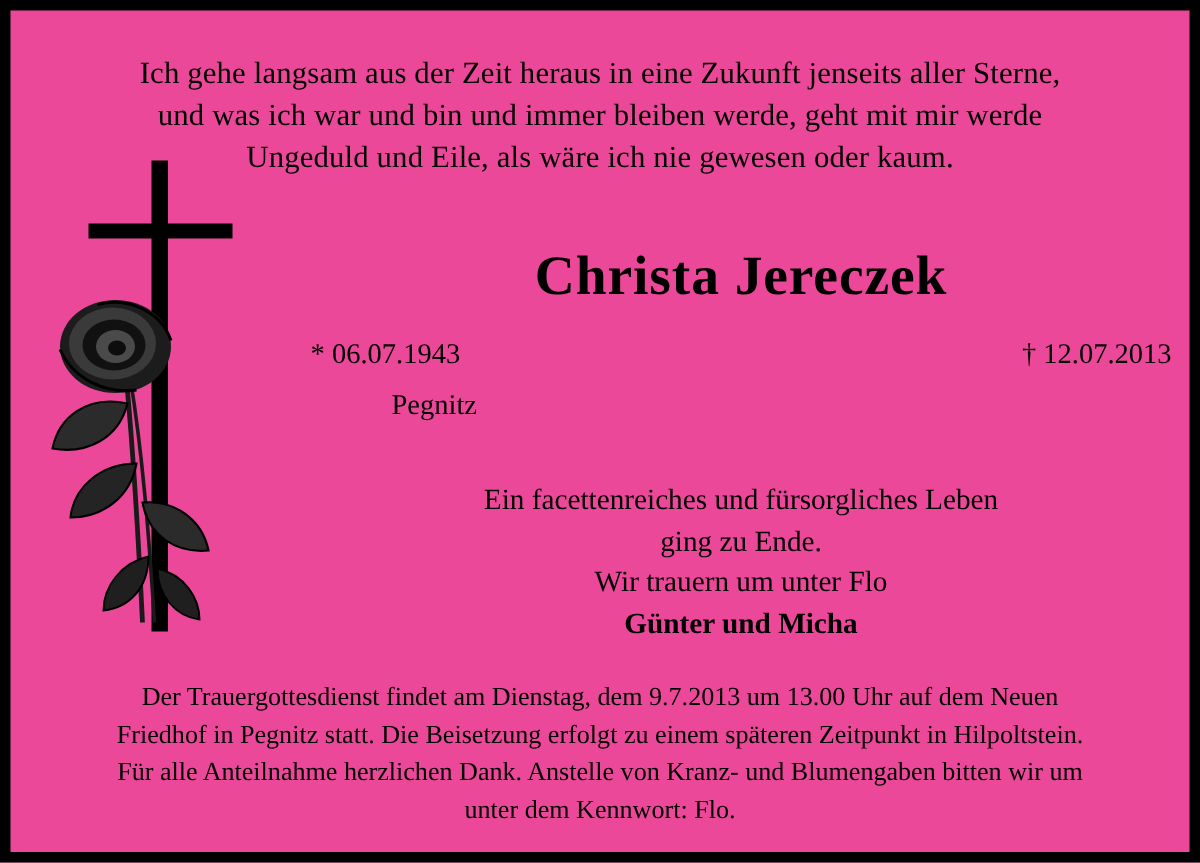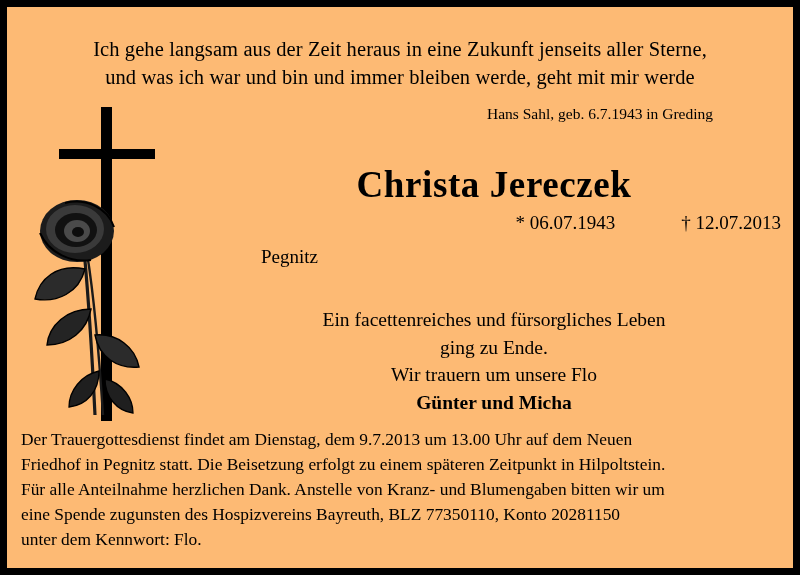--- a/index.html
+++ b/index.html
@@ -12,21 +12,21 @@
     height: 575px;
     overflow: hidden;
     font-family: "Liberation Serif", serif;
     color: #000000;
   }
   .obituary {
     position: relative;
     box-sizing: border-box;
     width: 800px;
     height: 575px;
-    background: #fdba74;
+    background: #ec4899;
     border: 7px solid #000000;
     padding: 0;
   }
   .inner {
     position: relative;
     width: 100%;
     height: 100%;
     box-sizing: border-box;
   }
 
@@ -62,24 +62,24 @@
   .name {
     font-size: 37px;
     font-weight: bold;
     letter-spacing: 0.6px;
     margin: 0;
     padding-top: 6px;
     white-space: nowrap;
     text-align: center;
   }
   .dates {
-    margin-top: 6px;
+    margin-top: 20px;
     font-size: 19px;
     display: flex;
-    justify-content: flex-end;
+    justify-content: space-between;
     gap: 66px;
     white-space: nowrap;
   }
   .dates span { display: inline-block; }
 
   .place {
     margin-top: 12px;
     font-size: 19px;
     text-align: left;
     padding-left: 54px;
@@ -92,21 +92,21 @@
   }
   .tribute .l { display: block; white-space: nowrap; }
   .tribute .bold { font-weight: bold; }
 
   
   .footer {
     position: absolute;
     left: 14px;
     right: 14px;
     bottom: 16px;
-    text-align: left;
+    text-align: center;
     font-size: 17.4px;
     line-height: 1.44;
   }
   .footer .l { display: block; white-space: nowrap; }
 
   
   .art {
     position: absolute;
     left: 22px;
     top: 96px;
@@ -117,22 +117,22 @@
 </style>
 </head>
 <body>
 
 <div class="obituary">
   <div class="inner">
 
     <div class="poem">
       <span class="poem-line">Ich gehe langsam aus der Zeit heraus in eine Zukunft jenseits aller Sterne,</span>
       <span class="poem-line">und was ich war und bin und immer bleiben werde, geht mit mir werde</span>
+      <span class="poem-line">Ungeduld und Eile, als wäre ich nie gewesen oder kaum.</span>
     </div>
-    <div class="poem-attrib">Hans Sahl, geb. 6.7.1943 in Greding</div>
 
     <div class="art">
       <svg width="165" height="330" viewBox="0 0 165 330" xmlns="http://www.w3.org/2000/svg" aria-hidden="true">
 
         <rect x="72" y="4" width="11" height="314" fill="#000000"></rect>
 
         <rect x="30" y="46" width="96" height="10" fill="#000000"></rect>
 
         <path d="M52 118 C 58 170, 62 230, 66 312" stroke="#1a1a1a" stroke-width="3.2" fill="none"></path>
         <path d="M58 150 C 66 200, 70 250, 74 312" stroke="#1a1a1a" stroke-width="2.4" fill="none"></path>
@@ -159,27 +159,26 @@
       <div class="name">Christa Jereczek</div>
       <div class="dates">
         <span>* 06.07.1943</span>
         <span>† 12.07.2013</span>
       </div>
       <div class="place">Pegnitz</div>
 
       <div class="tribute">
         <span class="l">Ein facettenreiches und fürsorgliches Leben</span>
         <span class="l">ging zu Ende.</span>
-        <span class="l">Wir trauern um unsere Flo</span>
+        <span class="l">Wir trauern um unter Flo</span>
         <span class="l bold">Günter und Micha</span>
       </div>
     </div>
 
     <div class="footer">
       <span class="l">Der Trauergottesdienst findet am Dienstag, dem 9.7.2013 um 13.00 Uhr auf dem Neuen</span>
       <span class="l">Friedhof in Pegnitz statt. Die Beisetzung erfolgt zu einem späteren Zeitpunkt in Hilpoltstein.</span>
       <span class="l">Für alle Anteilnahme herzlichen Dank. Anstelle von Kranz- und Blumengaben bitten wir um</span>
-      <span class="l">eine Spende zugunsten des Hospizvereins Bayreuth, BLZ 77350110, Konto 20281150</span>
       <span class="l">unter dem Kennwort: Flo.</span>
     </div>
 
   </div>
 </div>
 
 </body></html>

